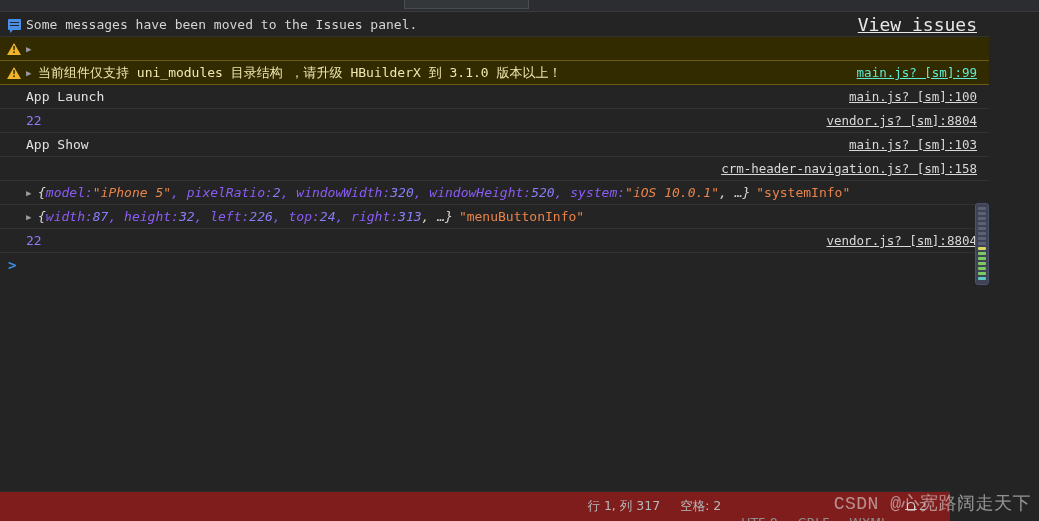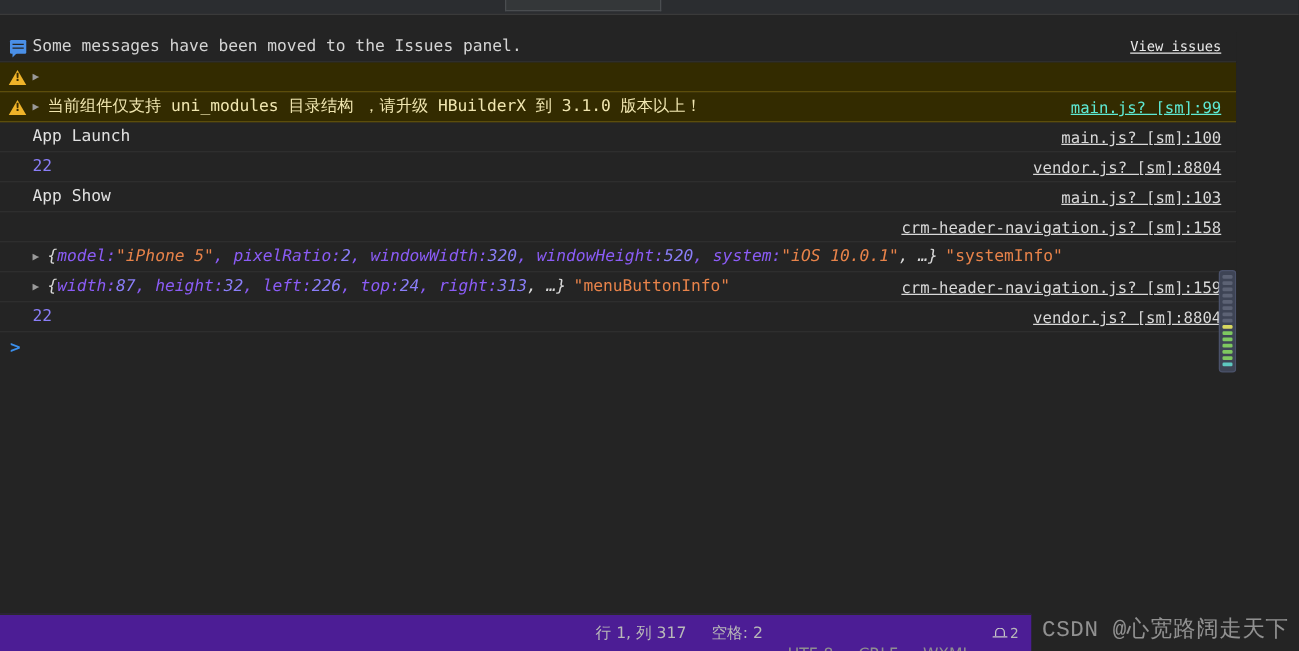--- a/index.html
+++ b/index.html
@@ -30,21 +30,21 @@
     width: 125px; height: 9px;
     background: #343739;
     border: 1px solid #4a4d50;
     border-top: none;
     box-sizing: border-box;
   }
 
   
   #console {
     position: absolute;
-    top: 26px; left: 0;
+    top: 13px; left: 0;
     width: 989px;
     height: 480px;
     background: #242424;
     overflow: hidden;
   }
 
   .row {
     position: relative;
     display: flex;
     align-items: center;
@@ -138,21 +138,21 @@
     cursor: pointer;
   }
   .row.warn .src-link { color: #5eead4; }
 
   .view-issues {
     position: absolute;
     right: 12px; top: 0;
     line-height: 24px;
     color: #e8e8e8;
     text-decoration: underline;
-    font-size: 11px;
+    font-size: 18px;
     cursor: pointer;
   }
 
   .indent-blank {
     display: inline-block;
     width: 20px;
     min-width: 20px;
   }
 
   
@@ -204,28 +204,28 @@
   }
   .mm-gray  { background: #5c6274; }
   .mm-green { background: #7ec860; }
   .mm-yellow{ background: #d8d860; }
   .mm-teal  { background: #5ec8c0; }
 
   
   #statusbar {
     position: absolute;
     left: 0; bottom: 0;
-    width: 825px;
+    width: 950px;
     height: 30px;
-    background: #4c1d95;
+    background: #7f1d1d;
     border-top: 1px solid #2a2a2a;
     display: flex;
     align-items: center;
     justify-content: flex-end;
-    padding-right: 10px;
+    padding-right: 24px;
     box-sizing: border-box;
     font-family: "DejaVu Sans", "Liberation Sans", sans-serif;
     font-size: 12.5px;
     color: #b8b8b8;
   }
   .status-item {
     margin-left: 20px;
     cursor: pointer;
     white-space: nowrap;
   }
@@ -360,21 +360,20 @@
       <span class="num mono-italic">32</span>
       <span class="key">, left: </span>
       <span class="num mono-italic">226</span>
       <span class="key">, top: </span>
       <span class="num mono-italic">24</span>
       <span class="key">, right: </span>
       <span class="num mono-italic">313</span>
       <span class="obj">, …}</span>
     <span style="width:6px;display:inline-block"></span>
     <span class="lbl">"menuButtonInfo"</span>
-    <span class="src-link">crm-header-navigation.js? [sm]:159</span>
   </div>
 
   <div class="row plain">
     <span class="indent-blank"></span>
     <span class="msg-text num">22</span>
     <span class="src-link">vendor.js? [sm]:8804</span>
   </div>
 
   <div id="prompt-row">
     <span id="prompt-chevron">&gt;</span>

